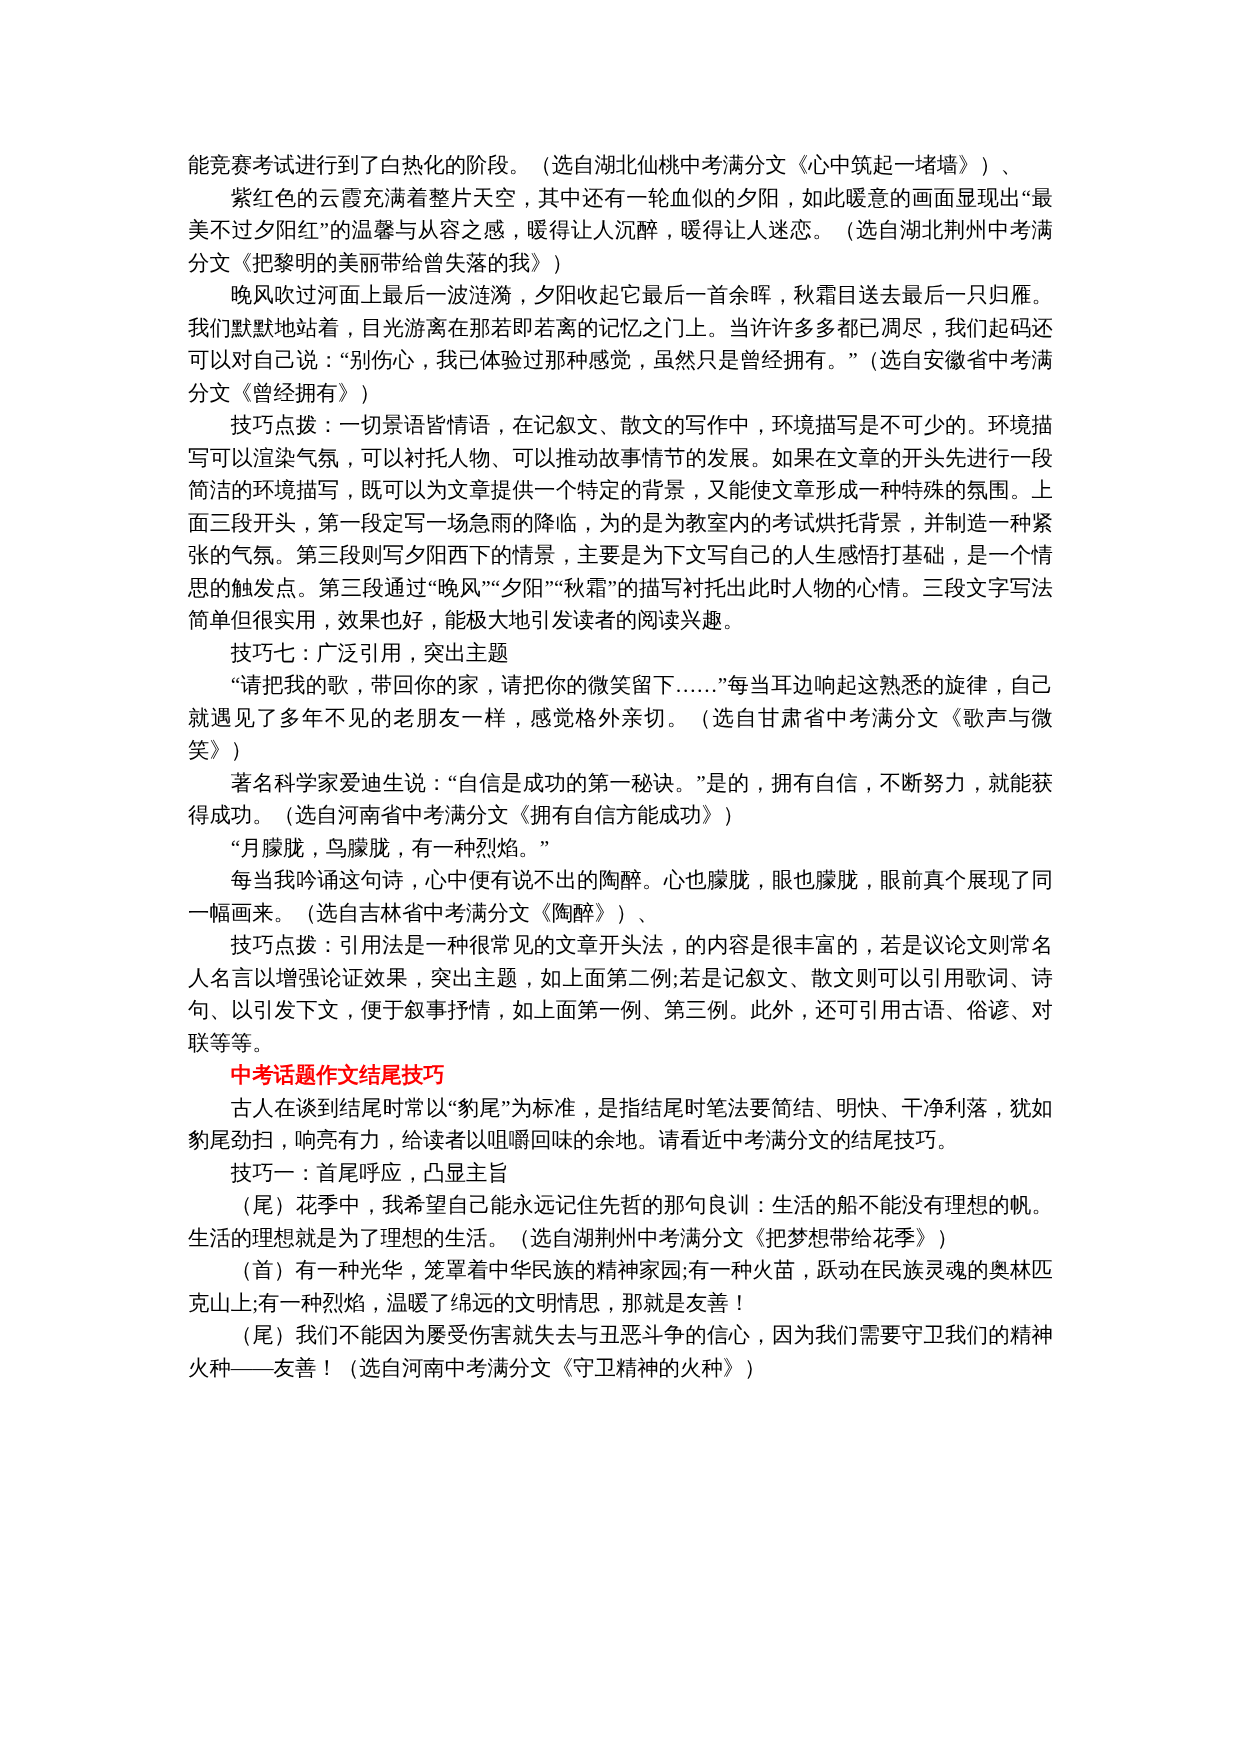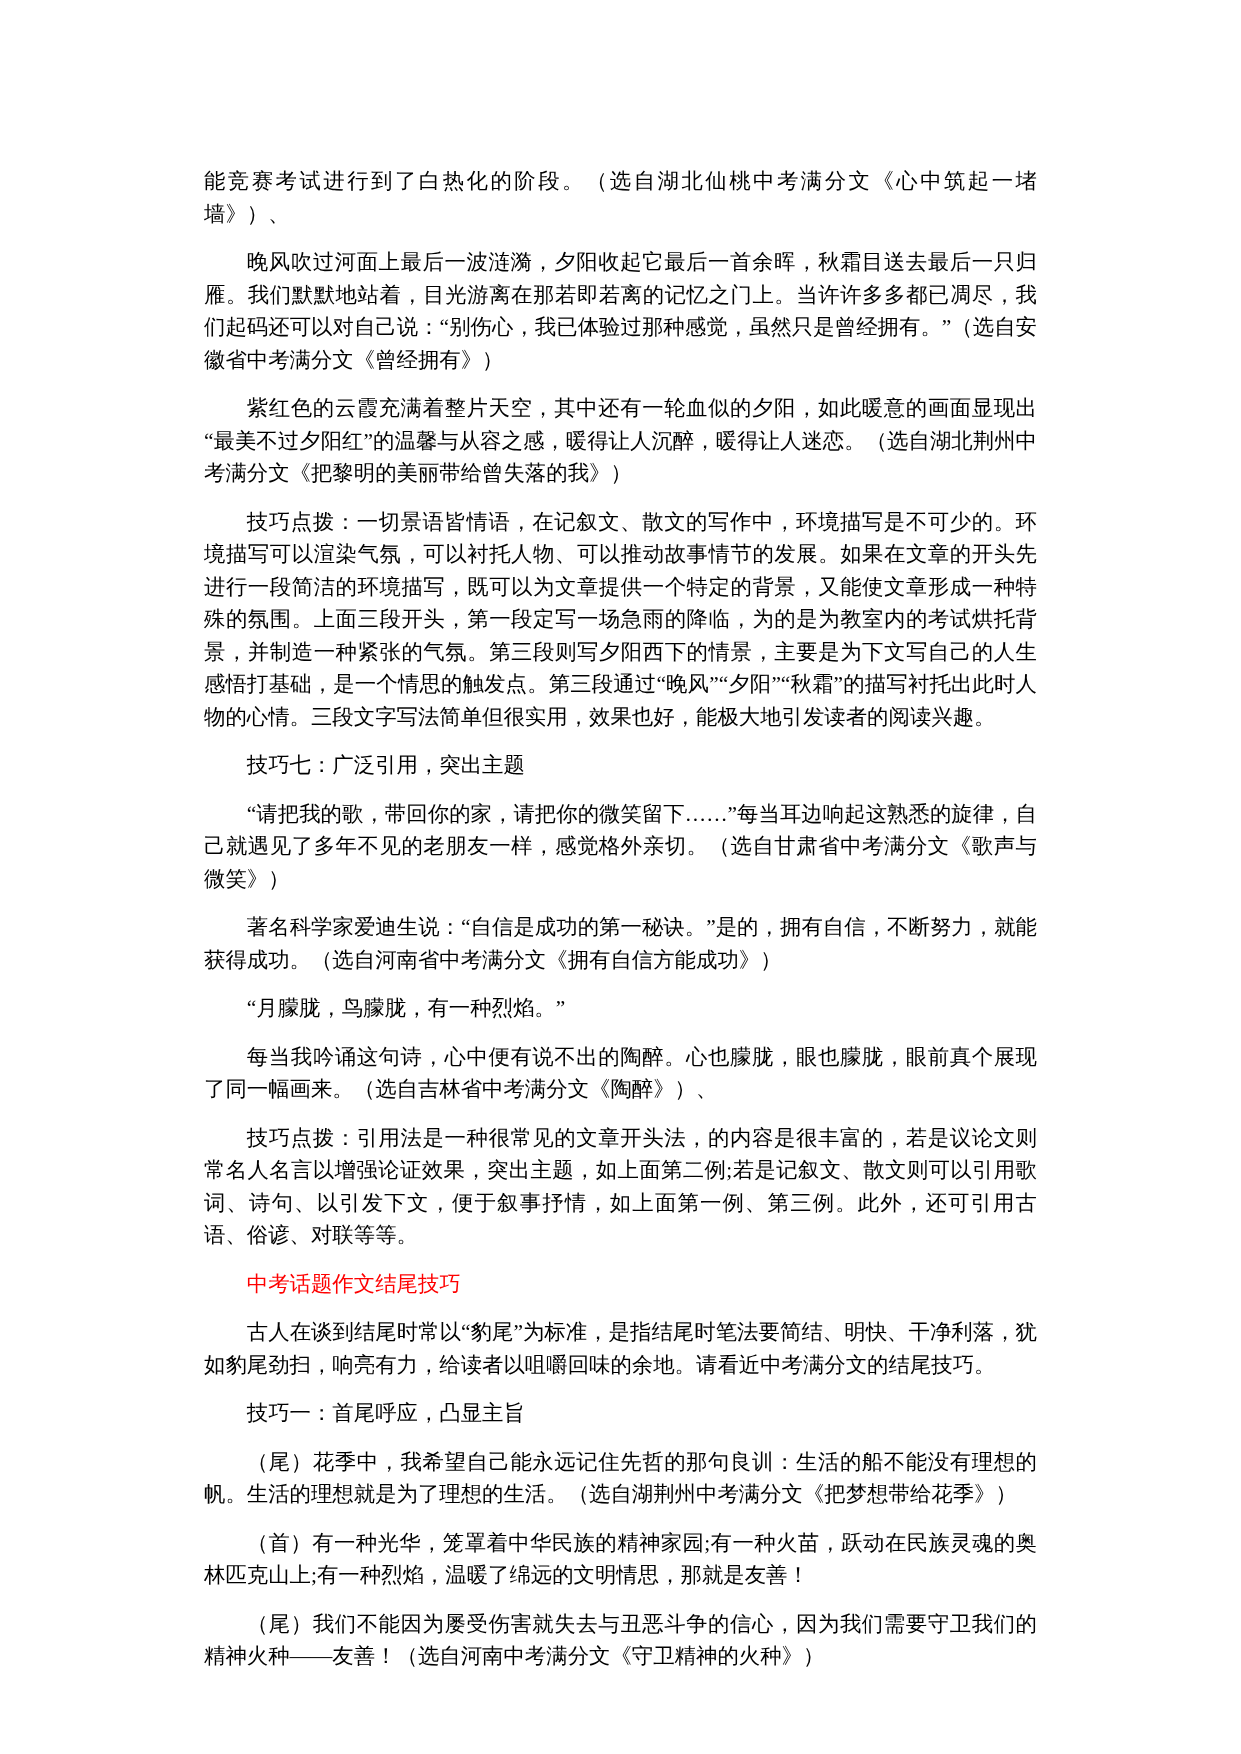--- a/index.html
+++ b/index.html
@@ -16,49 +16,49 @@
     overflow: hidden;
     font-family: "Liberation Serif", "DejaVu Serif", serif;
     color: #000000;
   }
   .content {
     box-sizing: content-box;
     width: 865px;
     padding: 149px 188px 0 188px;
   }
   .content p {
-    margin: 16px;
+    margin: 0;
     font-size: 21.4px;
     line-height: 32.5px;
     text-align: justify;
     text-indent: 2em;
     word-break: break-all;
   }
   .content p.continuation {
     text-indent: 0;
   }
   .section-heading {
     margin: 0;
     font-size: 25px;
-    font-weight: normal;
+    font-weight: bold;
     line-height: 33px;
     text-align: center;
     text-indent: 0;
     color: #fe0000;
   }
 </style>
 </head>
 <body>
 
 <div class="page">
   <div class="content">
 
     <p class="continuation">能竞赛考试进行到了白热化的阶段。（选自湖北仙桃中考满分文《心中筑起一堵墙》）、</p>
+    <p>紫红色的云霞充满着整片天空，其中还有一轮血似的夕阳，如此暖意的画面显现出“最美不过夕阳红”的温馨与从容之感，暖得让人沉醉，暖得让人迷恋。（选自湖北荆州中考满分文《把黎明的美丽带给曾失落的我》）</p>
     <p>晚风吹过河面上最后一波涟漪，夕阳收起它最后一首余晖，秋霜目送去最后一只归雁。我们默默地站着，目光游离在那若即若离的记忆之门上。当许许多多都已凋尽，我们起码还可以对自己说：“别伤心，我已体验过那种感觉，虽然只是曾经拥有。”（选自安徽省中考满分文《曾经拥有》）</p>
-    <p>紫红色的云霞充满着整片天空，其中还有一轮血似的夕阳，如此暖意的画面显现出“最美不过夕阳红”的温馨与从容之感，暖得让人沉醉，暖得让人迷恋。（选自湖北荆州中考满分文《把黎明的美丽带给曾失落的我》）</p>
     <p>技巧点拨：一切景语皆情语，在记叙文、散文的写作中，环境描写是不可少的。环境描写可以渲染气氛，可以衬托人物、可以推动故事情节的发展。如果在文章的开头先进行一段简洁的环境描写，既可以为文章提供一个特定的背景，又能使文章形成一种特殊的氛围。上面三段开头，第一段定写一场急雨的降临，为的是为教室内的考试烘托背景，并制造一种紧张的气氛。第三段则写夕阳西下的情景，主要是为下文写自己的人生感悟打基础，是一个情思的触发点。第三段通过“晚风”“夕阳”“秋霜”的描写衬托出此时人物的心情。三段文字写法简单但很实用，效果也好，能极大地引发读者的阅读兴趣。</p>
     <p>技巧七：广泛引用，突出主题</p>
     <p>“请把我的歌，带回你的家，请把你的微笑留下……”每当耳边响起这熟悉的旋律，自己就遇见了多年不见的老朋友一样，感觉格外亲切。（选自甘肃省中考满分文《歌声与微笑》）</p>
     <p>著名科学家爱迪生说：“自信是成功的第一秘诀。”是的，拥有自信，不断努力，就能获得成功。（选自河南省中考满分文《拥有自信方能成功》）</p>
     <p>“月朦胧，鸟朦胧，有一种烈焰。”</p>
     <p>每当我吟诵这句诗，心中便有说不出的陶醉。心也朦胧，眼也朦胧，眼前真个展现了同一幅画来。（选自吉林省中考满分文《陶醉》）、</p>
     <p>技巧点拨：引用法是一种很常见的文章开头法，的内容是很丰富的，若是议论文则常名人名言以增强论证效果，突出主题，如上面第二例;若是记叙文、散文则可以引用歌词、诗句、以引发下文，便于叙事抒情，如上面第一例、第三例。此外，还可引用古语、俗谚、对联等等。</p>
 
     <p class="section-heading" style="color: rgb(254, 0, 0);">中考话题作文结尾技巧</p>
 

